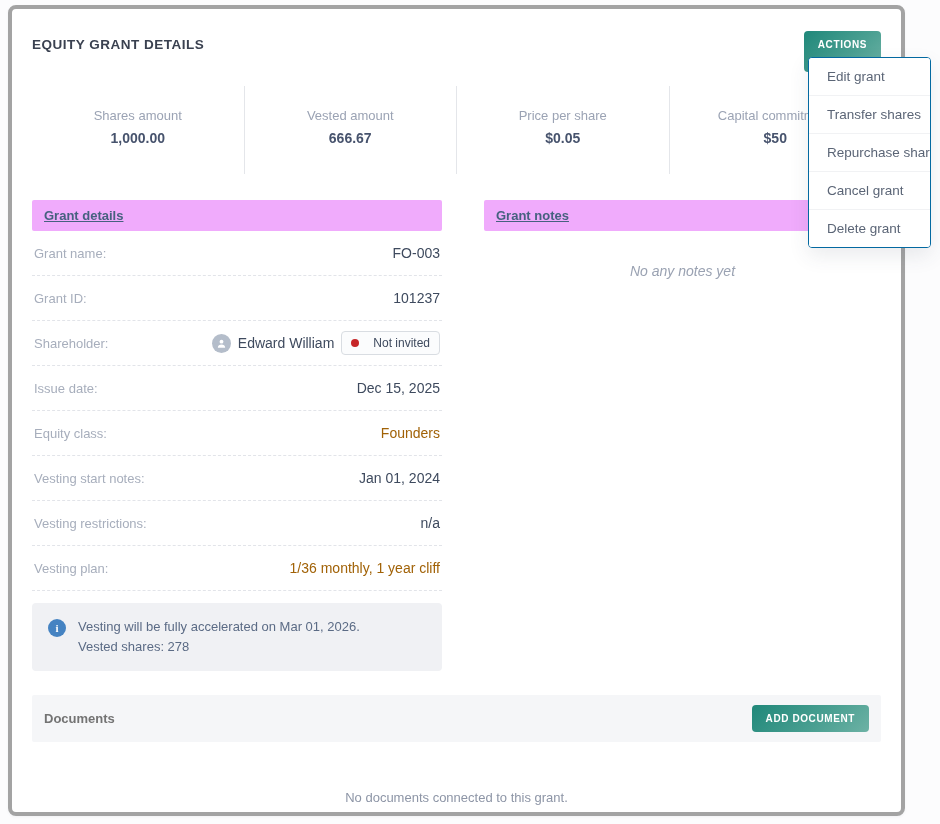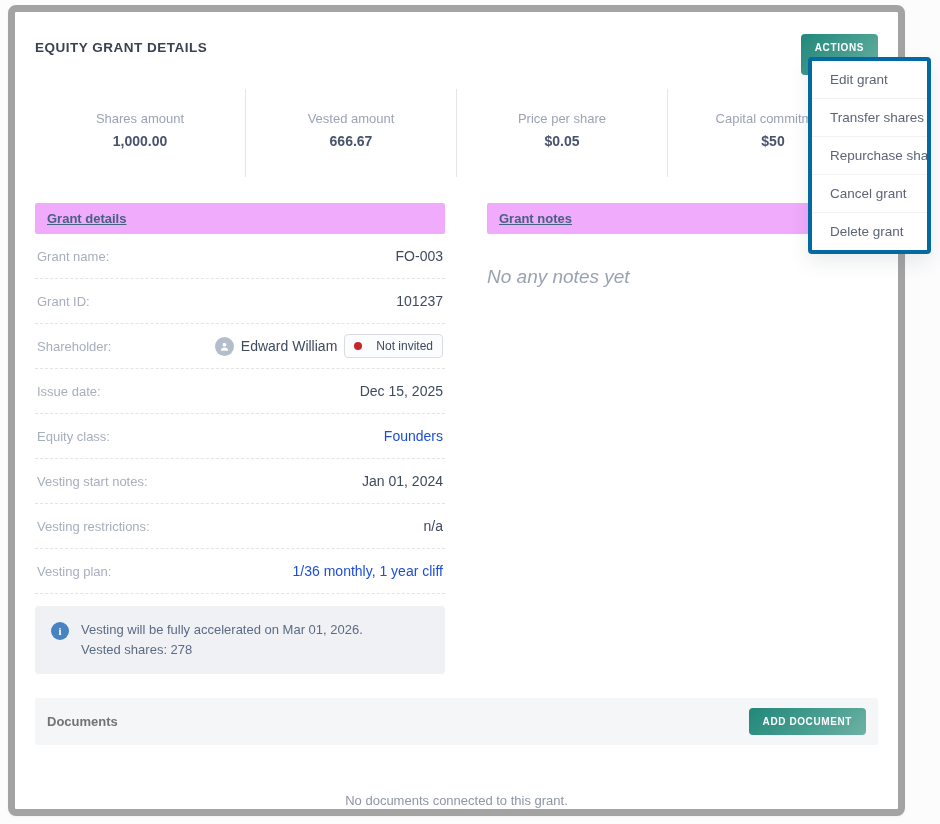--- a/index.html
+++ b/index.html
@@ -8,21 +8,21 @@
     background: #fcfcfd;
     font-family: "Liberation Sans", sans-serif;
     overflow: hidden;
     position: relative;
   }
   .card {
     position: absolute;
     left: 8px; top: 5px;
     width: 897px; height: 811px;
     background: #ffffff;
-    border: 7px solid #a3a3a3;
+    border: 4px solid #a3a3a3;
     border-radius: 8px;
     box-shadow: 0 1px 3px rgba(40,50,70,0.05);
     padding: 22px 20px;
   }
   
   .card-header {
     display: flex;
     justify-content: space-between;
     align-items: flex-start;
   }
@@ -103,21 +103,21 @@
   .detail-row:last-of-type { border-bottom: none; }
   .detail-label {
     font-size: 13px;
     color: #a7aebc;
   }
   .detail-value {
     font-size: 14px;
     color: #3e4a5e;
     text-align: right;
   }
-  .link { color: #1d4ed8; cursor: pointer; }
+  .link { color: #a16207; cursor: pointer; }
   .shareholder-value {
     display: flex;
     align-items: center;
     gap: 7px;
   }
   .avatar {
     width: 19px; height: 19px;
     border-radius: 50%;
     background: #b4bdca;
     display: inline-flex;
@@ -166,22 +166,23 @@
     margin-top: 2px;
     font-family: "Liberation Serif", serif;
   }
   .info-text {
     font-size: 13px;
     color: #5b6b85;
     line-height: 1.55;
   }
   .notes-empty {
     margin-top: 32px;
+    text-align: center;
     font-style: italic;
-    font-size: 19px;
+    font-size: 14px;
     color: #9aa2b2;
   }
   
   .documents-bar {
     margin-top: 24px;
     background: #f5f6f8;
     display: flex;
     justify-content: space-between;
     align-items: center;
     padding: 10px 12px;
@@ -197,21 +198,21 @@
     text-align: center;
     font-size: 13px;
     color: #8d95a6;
   }
   
   .dropdown {
     position: absolute;
     left: 808px; top: 57px;
     width: 123px;
     background: #ffffff;
-    border: 4px solid #0369a1;
+    border: 1px solid #0369a1;
     border-radius: 4px;
     box-shadow: 0 8px 20px rgba(60,70,90,0.10);
     z-index: 20;
     overflow: hidden;
   }
   .dropdown-item {
     padding: 11px 18px;
     font-size: 13.5px;
     color: #5b6576;
     border-bottom: 1px solid #f1f2f4;

